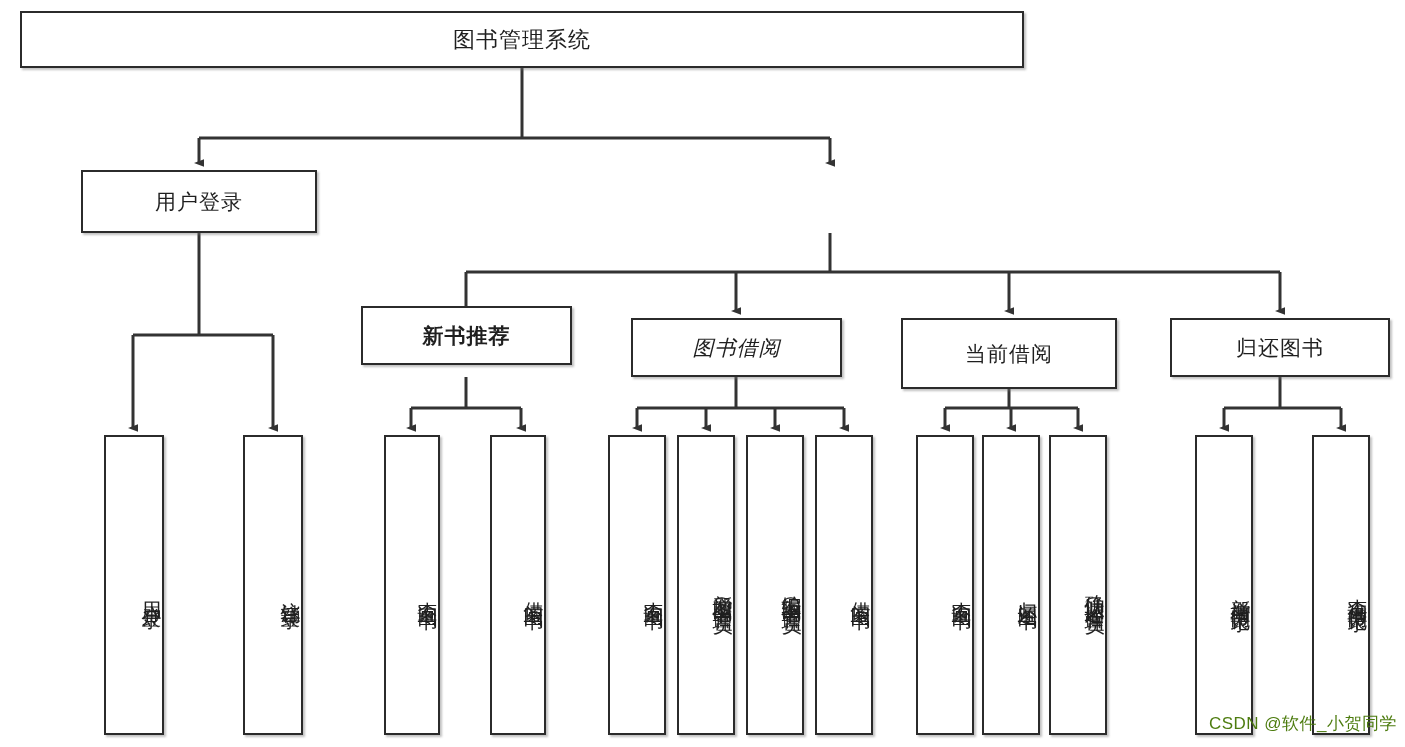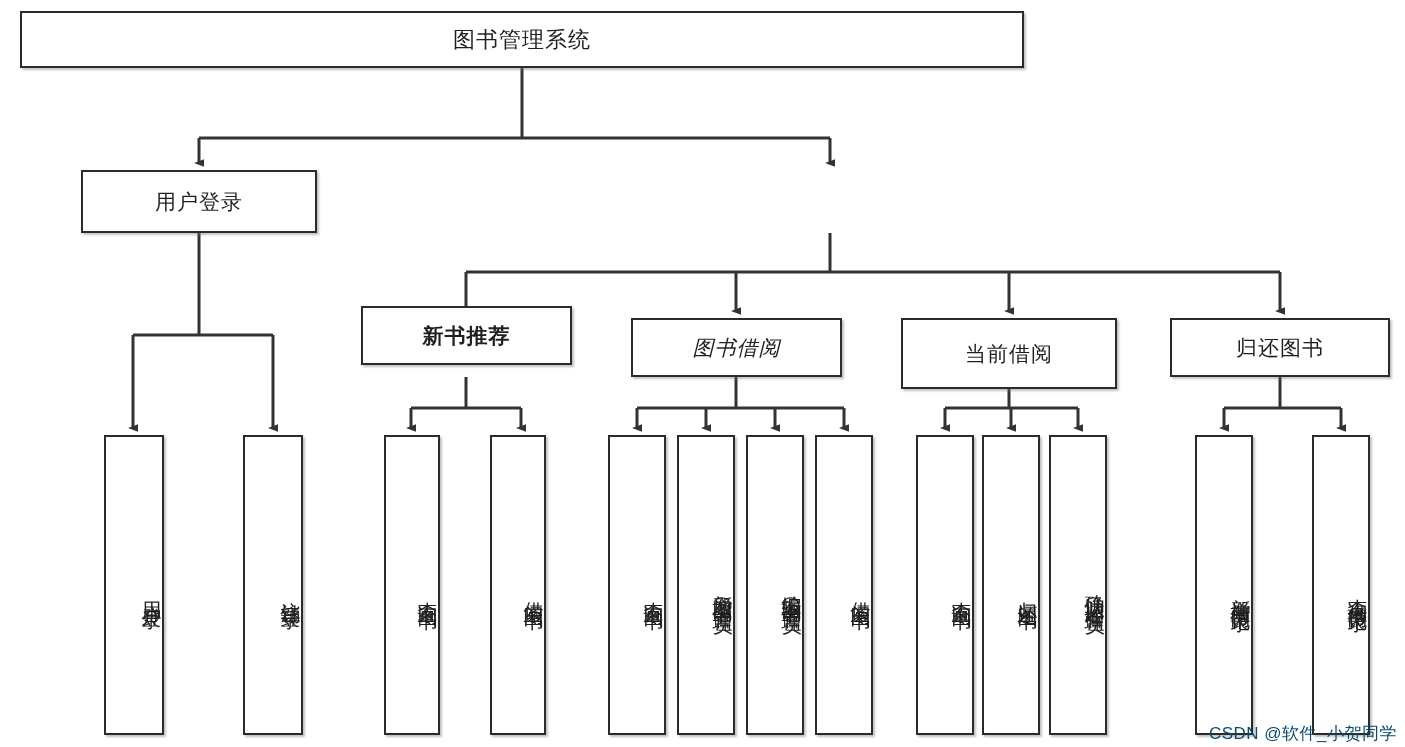--- a/index.html
+++ b/index.html
@@ -54,23 +54,23 @@
     writing-mode: vertical-rl;
     text-orientation: upright;
     white-space: nowrap;
   }
   .node.root {
     font-size: 22px;
   }
   #watermark {
     position: absolute;
     right: 8px;
-    bottom: 2px;
+    bottom: 12px;
     font-size: 17px;
-    color: #0c4a6e;
+    color: #4d7c0f;
     letter-spacing: 0.5px;
     white-space: nowrap;
     pointer-events: none;
   }
 </style>
 </head>
 <body>
 
 <div id="canvas">
 

